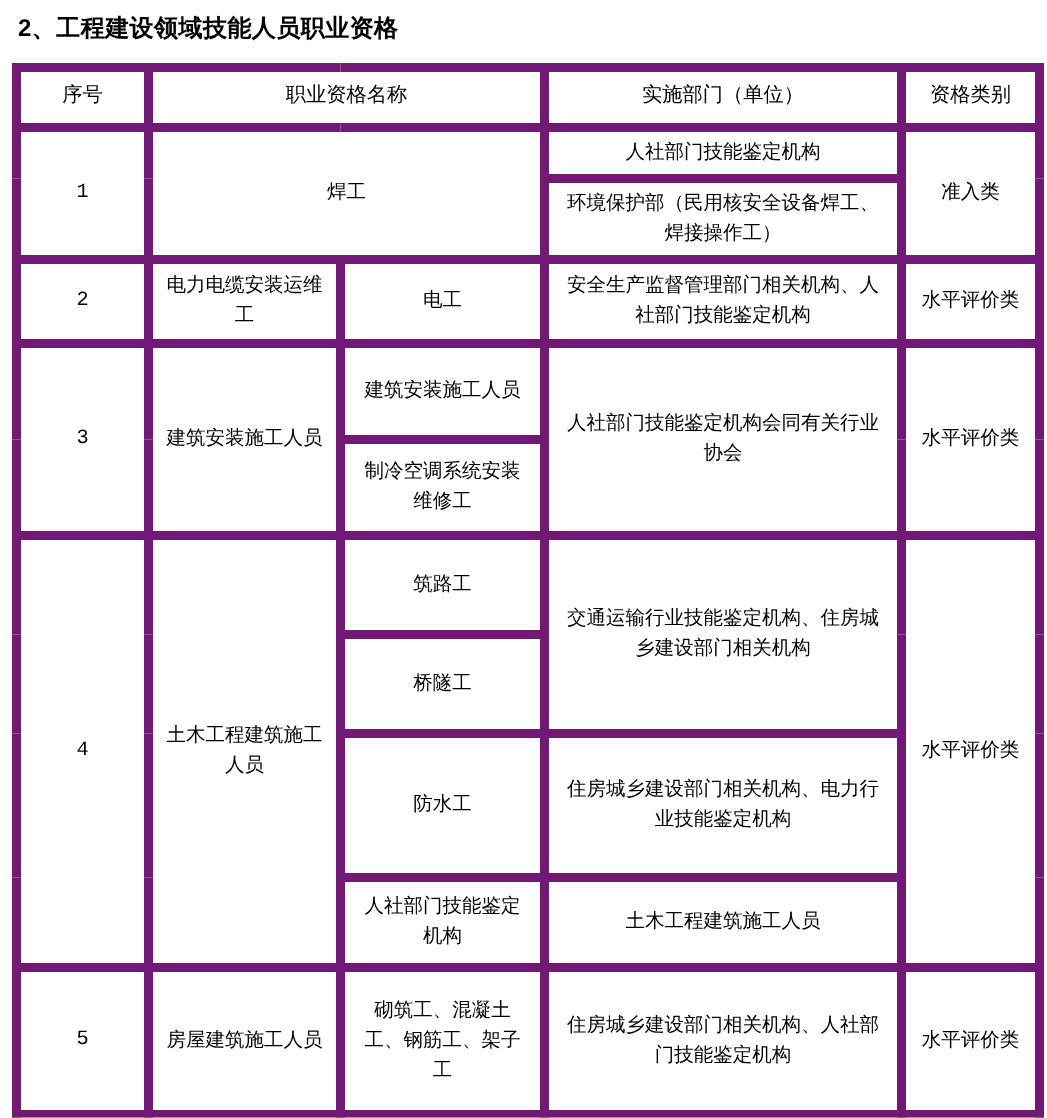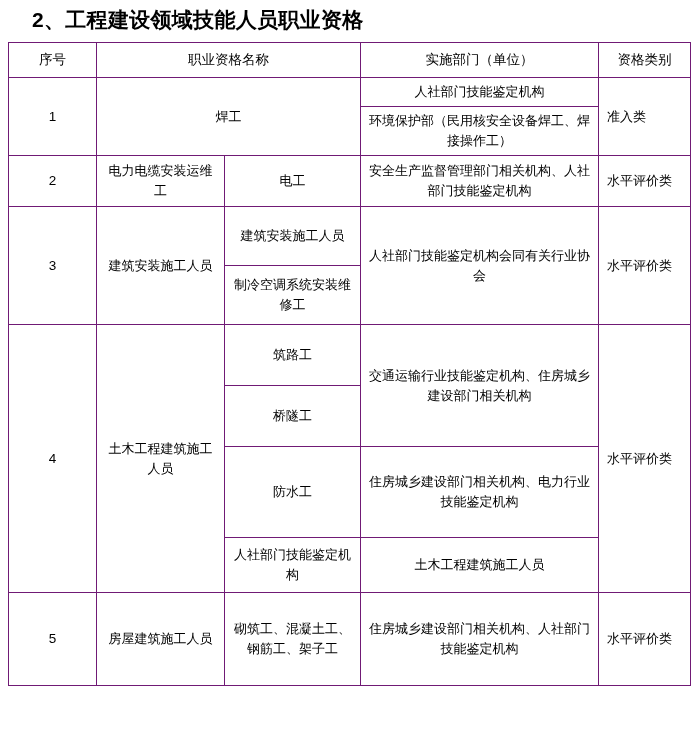--- a/index.html
+++ b/index.html
@@ -15,54 +15,54 @@
     overflow: hidden;
   }
   .page {
     position: relative;
     width: 698px;
     height: 745px;
     box-sizing: border-box;
     padding: 0 8px;
   }
   .doc-title {
-    font-size: 21px;
+    font-size: 16px;
     font-weight: bold;
     line-height: 20px;
     padding: 10px 0 12px 4px;
     letter-spacing: 0.3px;
-    margin-left: 20px;
   }
   table.qual-table {
     border-collapse: collapse;
     table-layout: fixed;
     width: 682px;
     margin-left: 0px;
     font-size: 13px;
   }
   table.qual-table td, table.qual-table th {
-    border: 1px solid #701a75;
+    border: 6px solid #701a75;
     padding: 0 8px;
     vertical-align: middle;
     line-height: 20px;
     font-weight: normal;
     word-break: break-all;
+    font-family: Liberation Mono, monospace;
   }
   th.head {
     text-align: center;
     font-size: 13.5px;
     height: 34px;
     padding: 4px 6px;
   }
   .c-seq { width: 88px; text-align: center; }
   .c-name { width: 128px; }
   .c-sub { width: 136px; }
   .c-dept { width: 238px; }
   .c-type { width: 92px; text-align: center; }
-  td.center { text-align: left; }
+  td.center { text-align: center; }
   td.seq { text-align: center; font-size: 13.5px; }
   td.txt { text-align: center; }
 </style>
 </head>
 <body>
 
 <div class="page">
 
   <div class="doc-title">2、工程建设领域技能人员职业资格</div>
 

